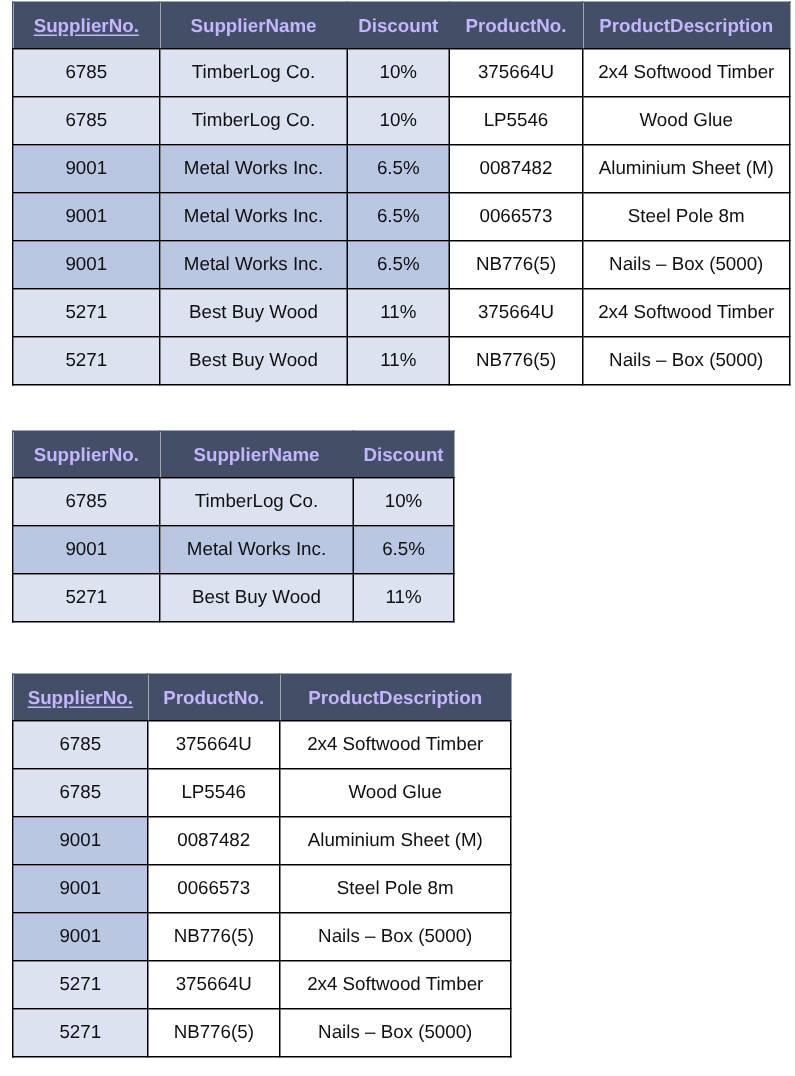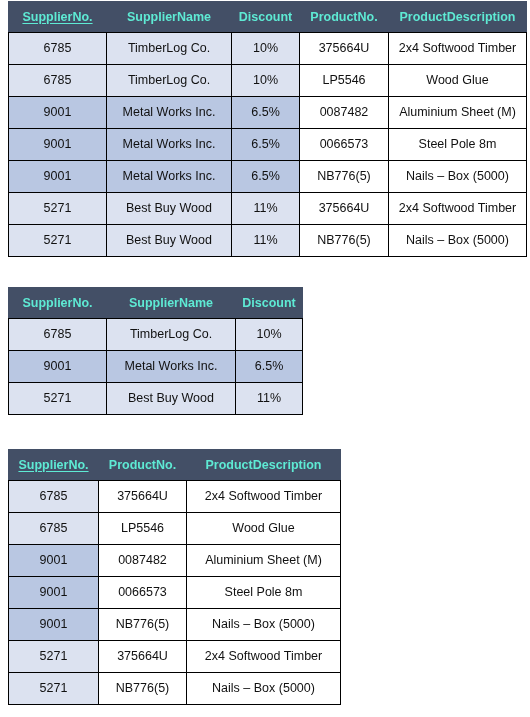--- a/index.html
+++ b/index.html
@@ -29,21 +29,21 @@
     vertical-align: middle;
     padding: 0 4px;
     font-size: 12.5px;
     line-height: 1.15;
     white-space: nowrap;
     overflow: hidden;
   }
 
   .db-table thead th {
     background: #434f66;
-    color: #5eead4;
+    color: #c4b5fd;
     font-weight: bold;
     height: 30px;
     border-color: #434f66;
     border-bottom: 1px solid #000000;
   }
   .db-table thead th.pk span {
     text-decoration: underline;
     text-underline-offset: 2px;
   }
 

